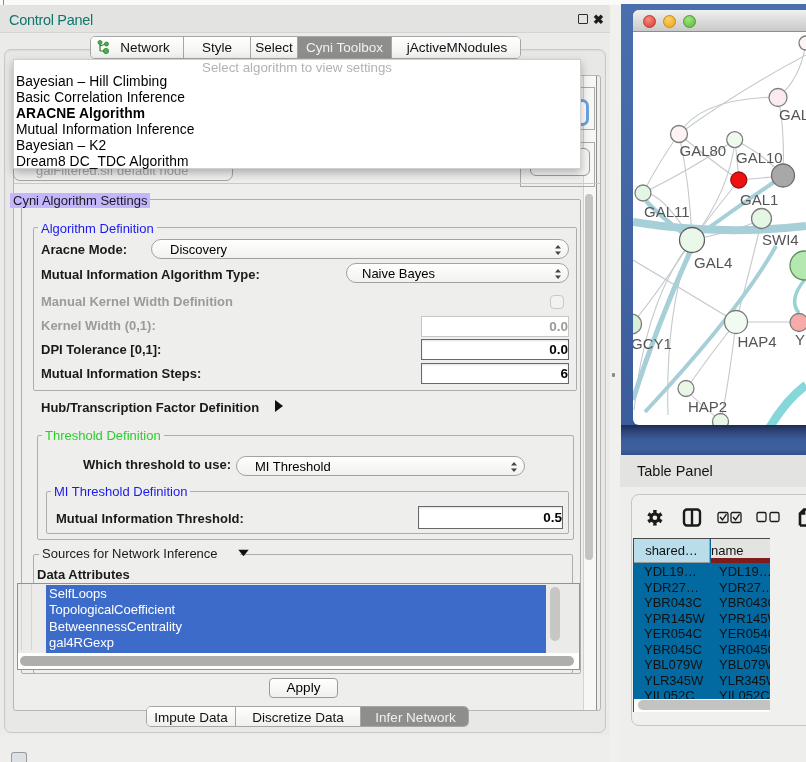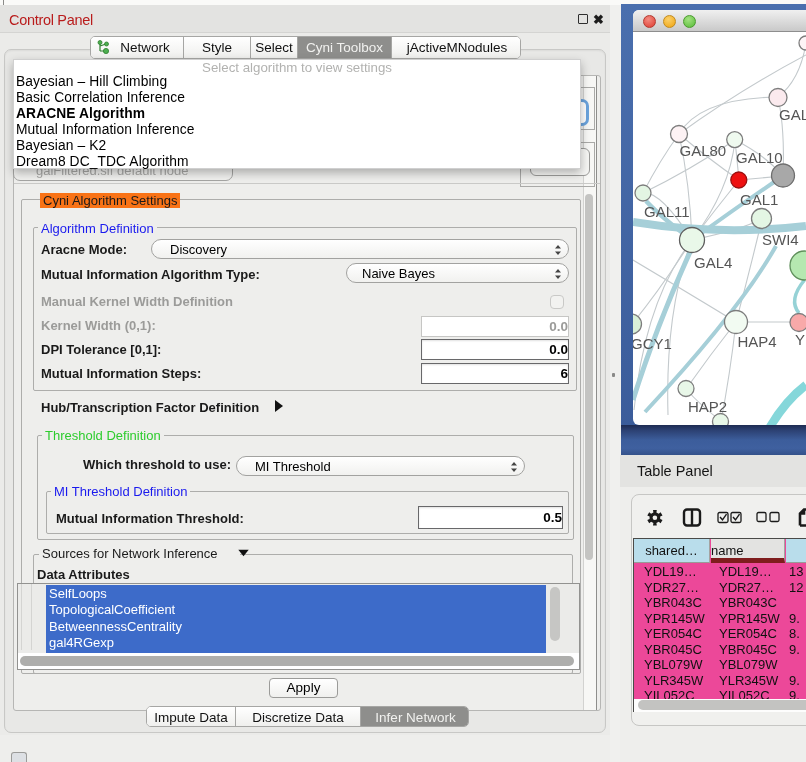--- a/index.html
+++ b/index.html
@@ -23,21 +23,21 @@
 <body>
 
 <div class="abs" style="left:0;top:0;width:806px;height:6px;background:#fafaf8;"></div>
 <div class="abs" style="left:3px;top:0;width:1px;height:12px;background:#8a8a88;"></div>
 <div class="abs" style="left:0;top:735px;width:806px;height:27px;background:#eeeeec;"></div>
 <div class="abs" style="left:610px;top:5px;width:12px;height:757px;background:#f0f0ee;"></div>
 
 <div class="abs" style="left:0;top:5px;width:610px;height:730px;background:#ebebe9;">
 
   <div class="abs" style="left:0;top:0;width:610px;height:28px;background:#e3e3e1;border-bottom:1px solid #d4d4d2;"></div>
-  <div class="lbl" style="left:9px;top:7px;font-size:14.5px;letter-spacing:-0.3px;color:#b91c1c;text-align:right;">Control Panel</div>
+  <div class="lbl" style="left:9px;top:7px;font-size:14.5px;letter-spacing:-0.3px;color:#0f766e;text-align:right;">Control Panel</div>
 
   <div class="abs" style="left:578px;top:9px;width:10px;height:10px;border:1.5px solid #2e2e2e;border-radius:1px;"></div>
   <div class="lbl b" style="left:593px;top:7px;font-size:13px;color:#1c1c1c;">✖</div>
 
   <div class="abs" style="left:4px;top:44px;width:602px;height:684px;background:#e8e8e6;
      border:1px solid #c8c8c6;border-radius:7px;box-shadow:inset 0 1px 2px rgba(0,0,0,0.06);"></div>
 
   <div class="abs" style="left:13px;top:70px;width:588px;height:636px;background:#eeeeec;
      border:1px solid #b6b6b4;border-radius:3px;"></div>
 
@@ -48,21 +48,21 @@
   <div class="abs" style="left:520px;top:82px;width:75px;height:43px;border:1px solid #a9a9a7;"></div>
   <div class="abs" style="left:530px;top:94px;width:59px;height:27px;border:3px solid #6ba3dc;border-radius:7px;background:#fff;"></div>
   <div class="abs" style="left:520px;top:137px;width:75px;height:45px;border:1px solid #a9a9a7;"></div>
   <div class="abs" style="left:530px;top:143px;width:60px;height:28px;border:1px solid #9b9b99;border-radius:6px;background:#f6f6f4;"></div>
 
   <div class="abs" style="left:13px;top:144px;width:220px;height:32px;border:1px solid #a5a5a3;border-radius:7px;background:#f1f1ef;"></div>
   <div class="lbl" style="left:36px;top:158px;color:#a8a8a6;">galFiltered.sif default node</div>
   <div class="abs" style="left:14px;top:178px;width:586px;height:1px;background:#c9c9c7;"></div>
 
   <div class="abs" style="left:21px;top:194px;width:560px;height:475px;border:1px solid #adadab;border-radius:2px;"></div>
-  <div class="lbl" style="left:40px;top:188px;background:#f97316;padding:0 3px;">Cyni Algorithm Settings</div>
+  <div class="lbl" style="left:10px;top:188px;background:#c4b5fd;padding:0 3px;">Cyni Algorithm Settings</div>
 
   <div class="abs" style="left:33px;top:222px;width:544px;height:164px;border:1px solid #adadab;border-radius:2px;"></div>
   <div class="lbl" style="left:38px;top:216px;background:#eeeeec;padding:0 3px;color:#1a1aee;">Algorithm Definition</div>
 
   <div class="lbl b" style="left:41px;top:237px;">Aracne Mode:</div>
   <div class="combo" style="left:151px;top:234px;width:418px;height:20px;">
       <span class="ct">Discovery</span>
     <svg class="arr" style="right:6px;top:4px;" viewBox="0 0 8 12">
         <path d="M1 4.5 L4 1 L7 4.5 Z M1 7.5 L4 11 L7 7.5 Z" fill="#444"></path>
       </svg>
@@ -249,21 +249,21 @@
     <rect x="73" y="4.5" width="10" height="10" rx="1.5" stroke-width="1.3"></rect>
     <rect x="86" y="4.5" width="10" height="10" rx="1.5" stroke-width="1.3"></rect>
     <path d="M75 9 L77.5 11.8 L81.5 6.2" stroke-width="1.4"></path>
     <path d="M88 9 L90.5 11.8 L94.5 6.2" stroke-width="1.4"></path>
     <rect x="112" y="4.5" width="9" height="9" rx="1.5" stroke-width="1.3"></rect>
     <rect x="125" y="4.5" width="9" height="9" rx="1.5" stroke-width="1.3"></rect>
     <path d="M155 17.5 v-12 l4,-4 h12 M155 17.5 h16 M159 1.5 v4 h-4" stroke-width="2.6" fill="none"></path>
   </g>
 </svg>
 
-<div class="abs" style="left:633px;top:538px;width:173px;height:174px;background:#ec4899;border-left:1px solid #4a4a48;border-top:1px solid #4a4a48;overflow:hidden;">
+<div class="abs" style="left:633px;top:538px;width:137px;height:174px;background:#0369a1;border-left:1px solid #4a4a48;border-top:1px solid #4a4a48;overflow:hidden;">
   <div class="abs" style="left:0;top:0;width:76px;height:24px;background:#b9ddeb;border-right:1px solid #a3a3a1;border-bottom:1px solid #9a9a98;
     text-align:center;font-size:13px;line-height:23px;color:#111;">shared…</div>
   <div class="abs" style="left:77px;top:0;width:74px;height:24px;background:#e3e3e1;border-right:1px solid #a3a3a1;border-bottom:5px solid #7f1d1d;
     text-align:left;font-size:13px;line-height:23px;color:#111;">name</div>
   <div class="abs" style="left:152px;top:0;width:21px;height:24px;background:#b9ddeb;border-bottom:1px solid #9a9a98;"></div>
   <div class="abs" style="left:10px;top:25px;font-size:13px;line-height:15.5px;color:#111;white-space:pre;">YDL19…
 YDR27…
 YBR043C
 YPR145W
 YER054C

